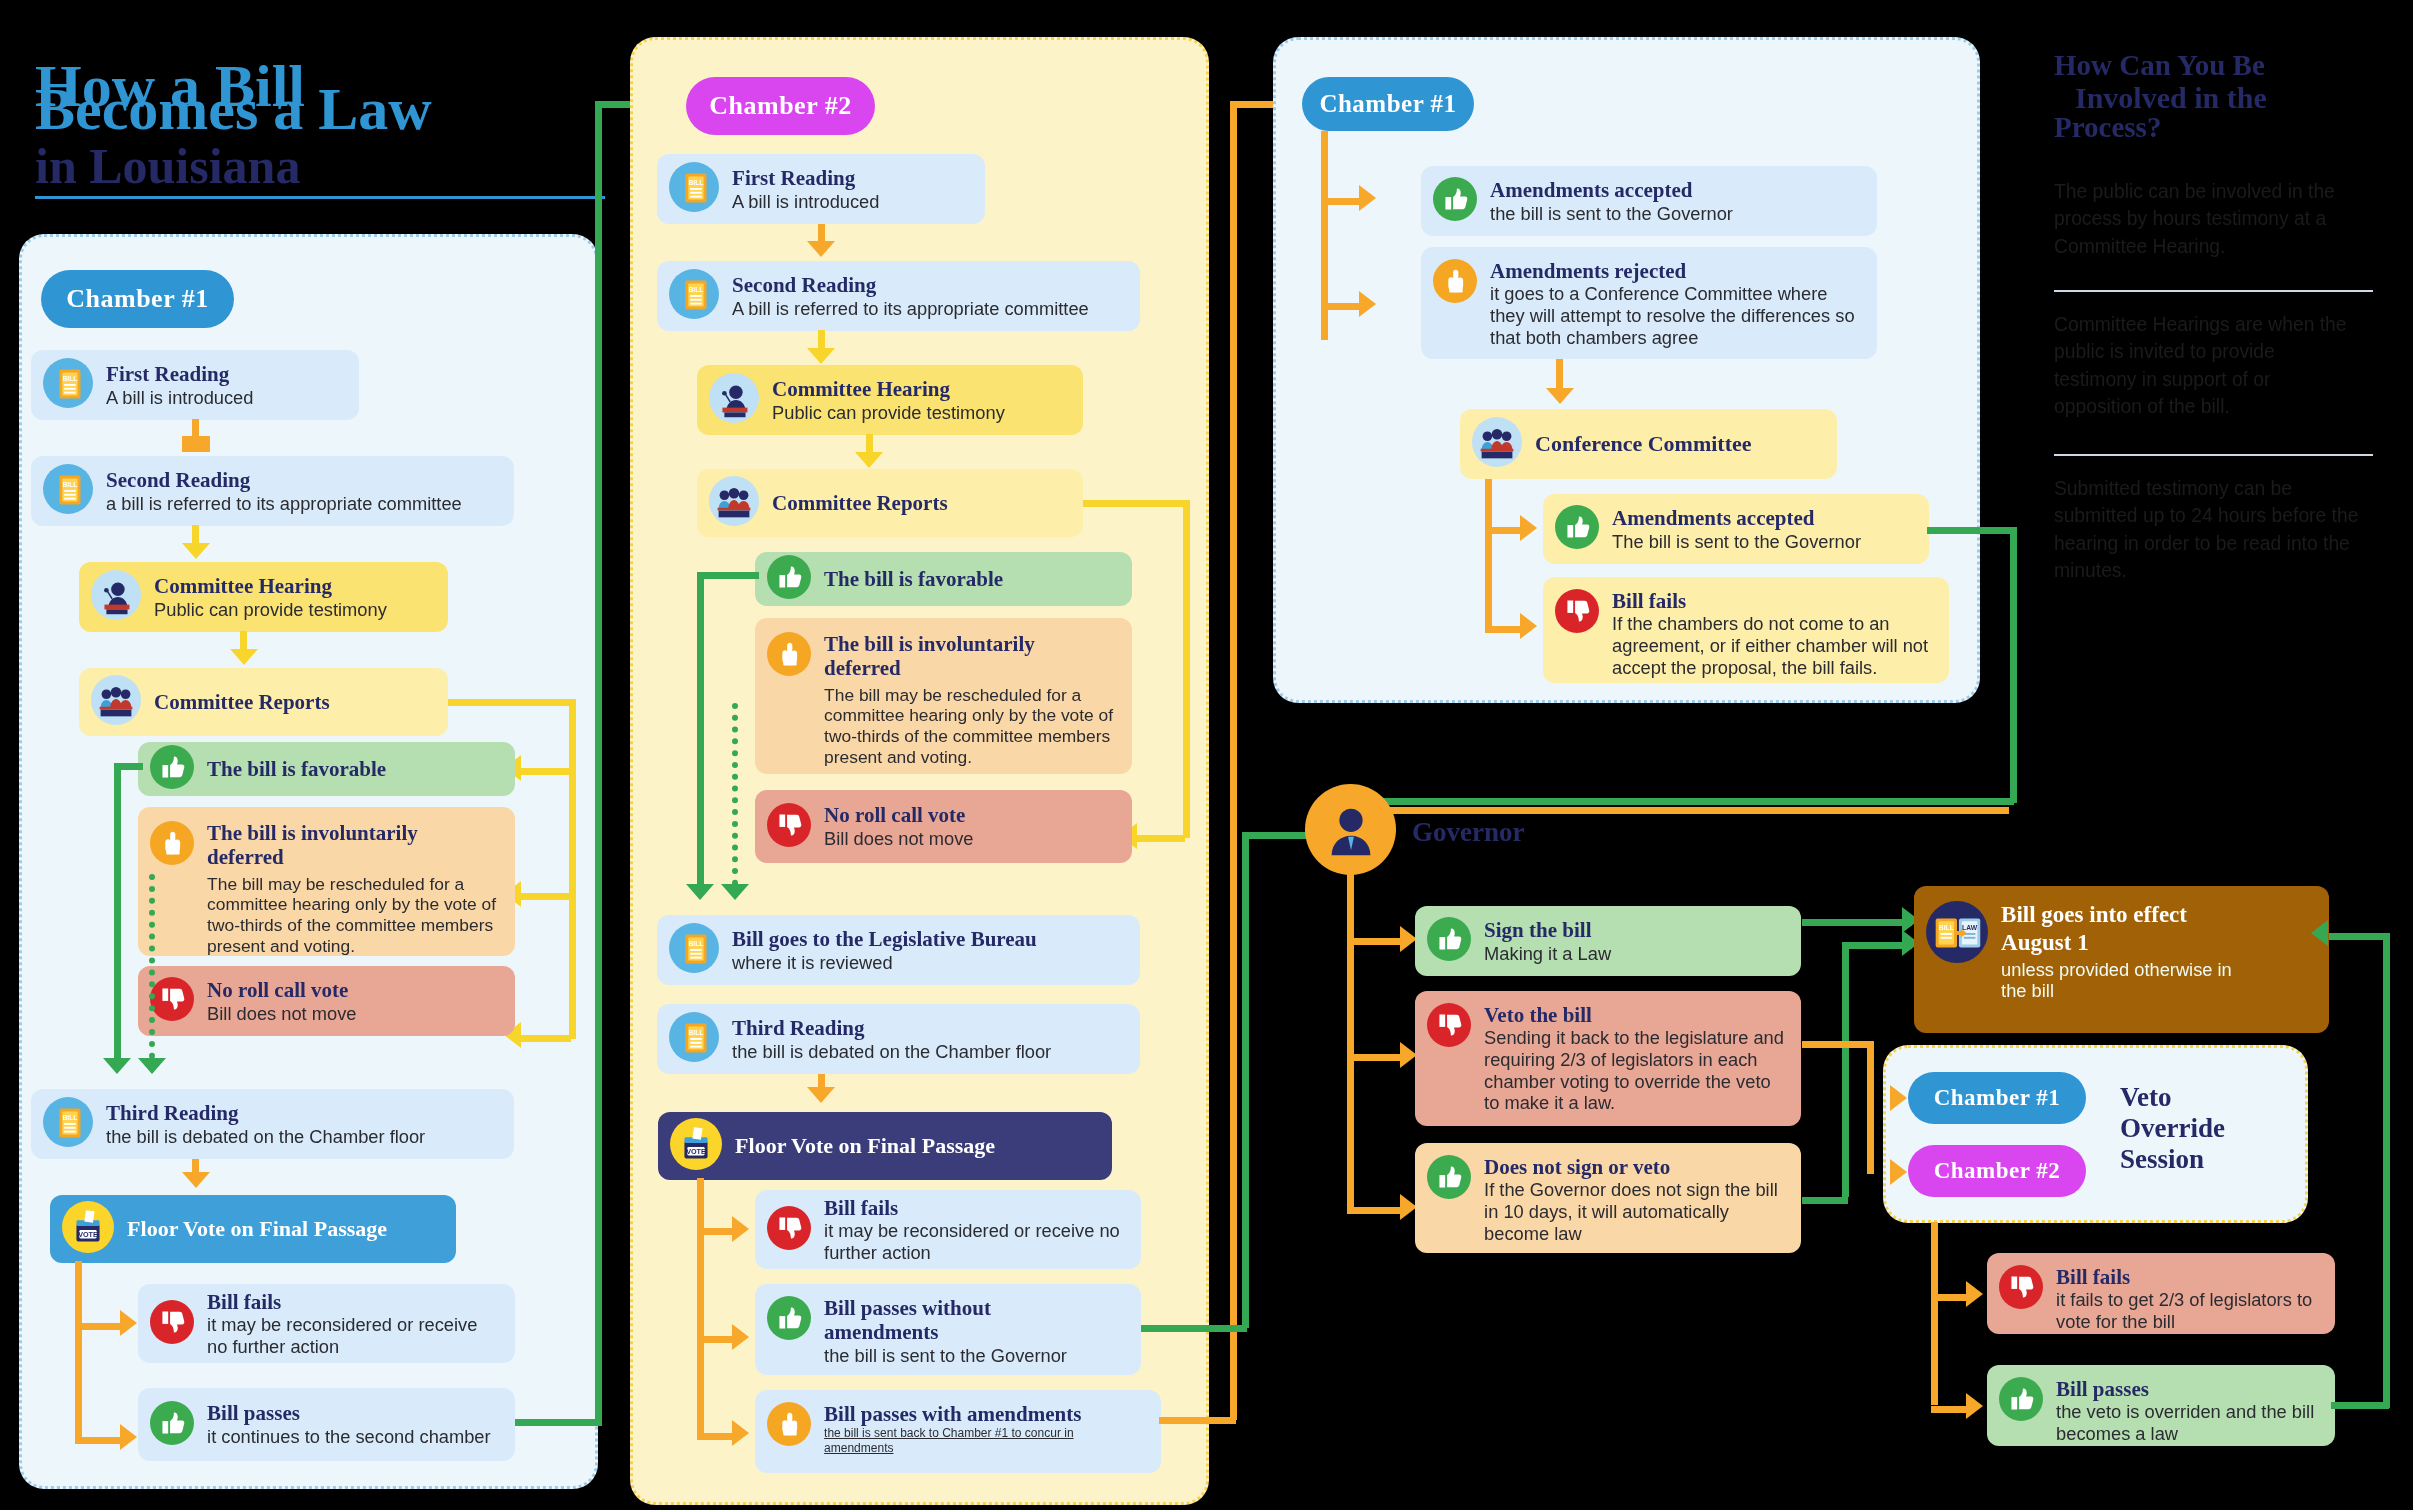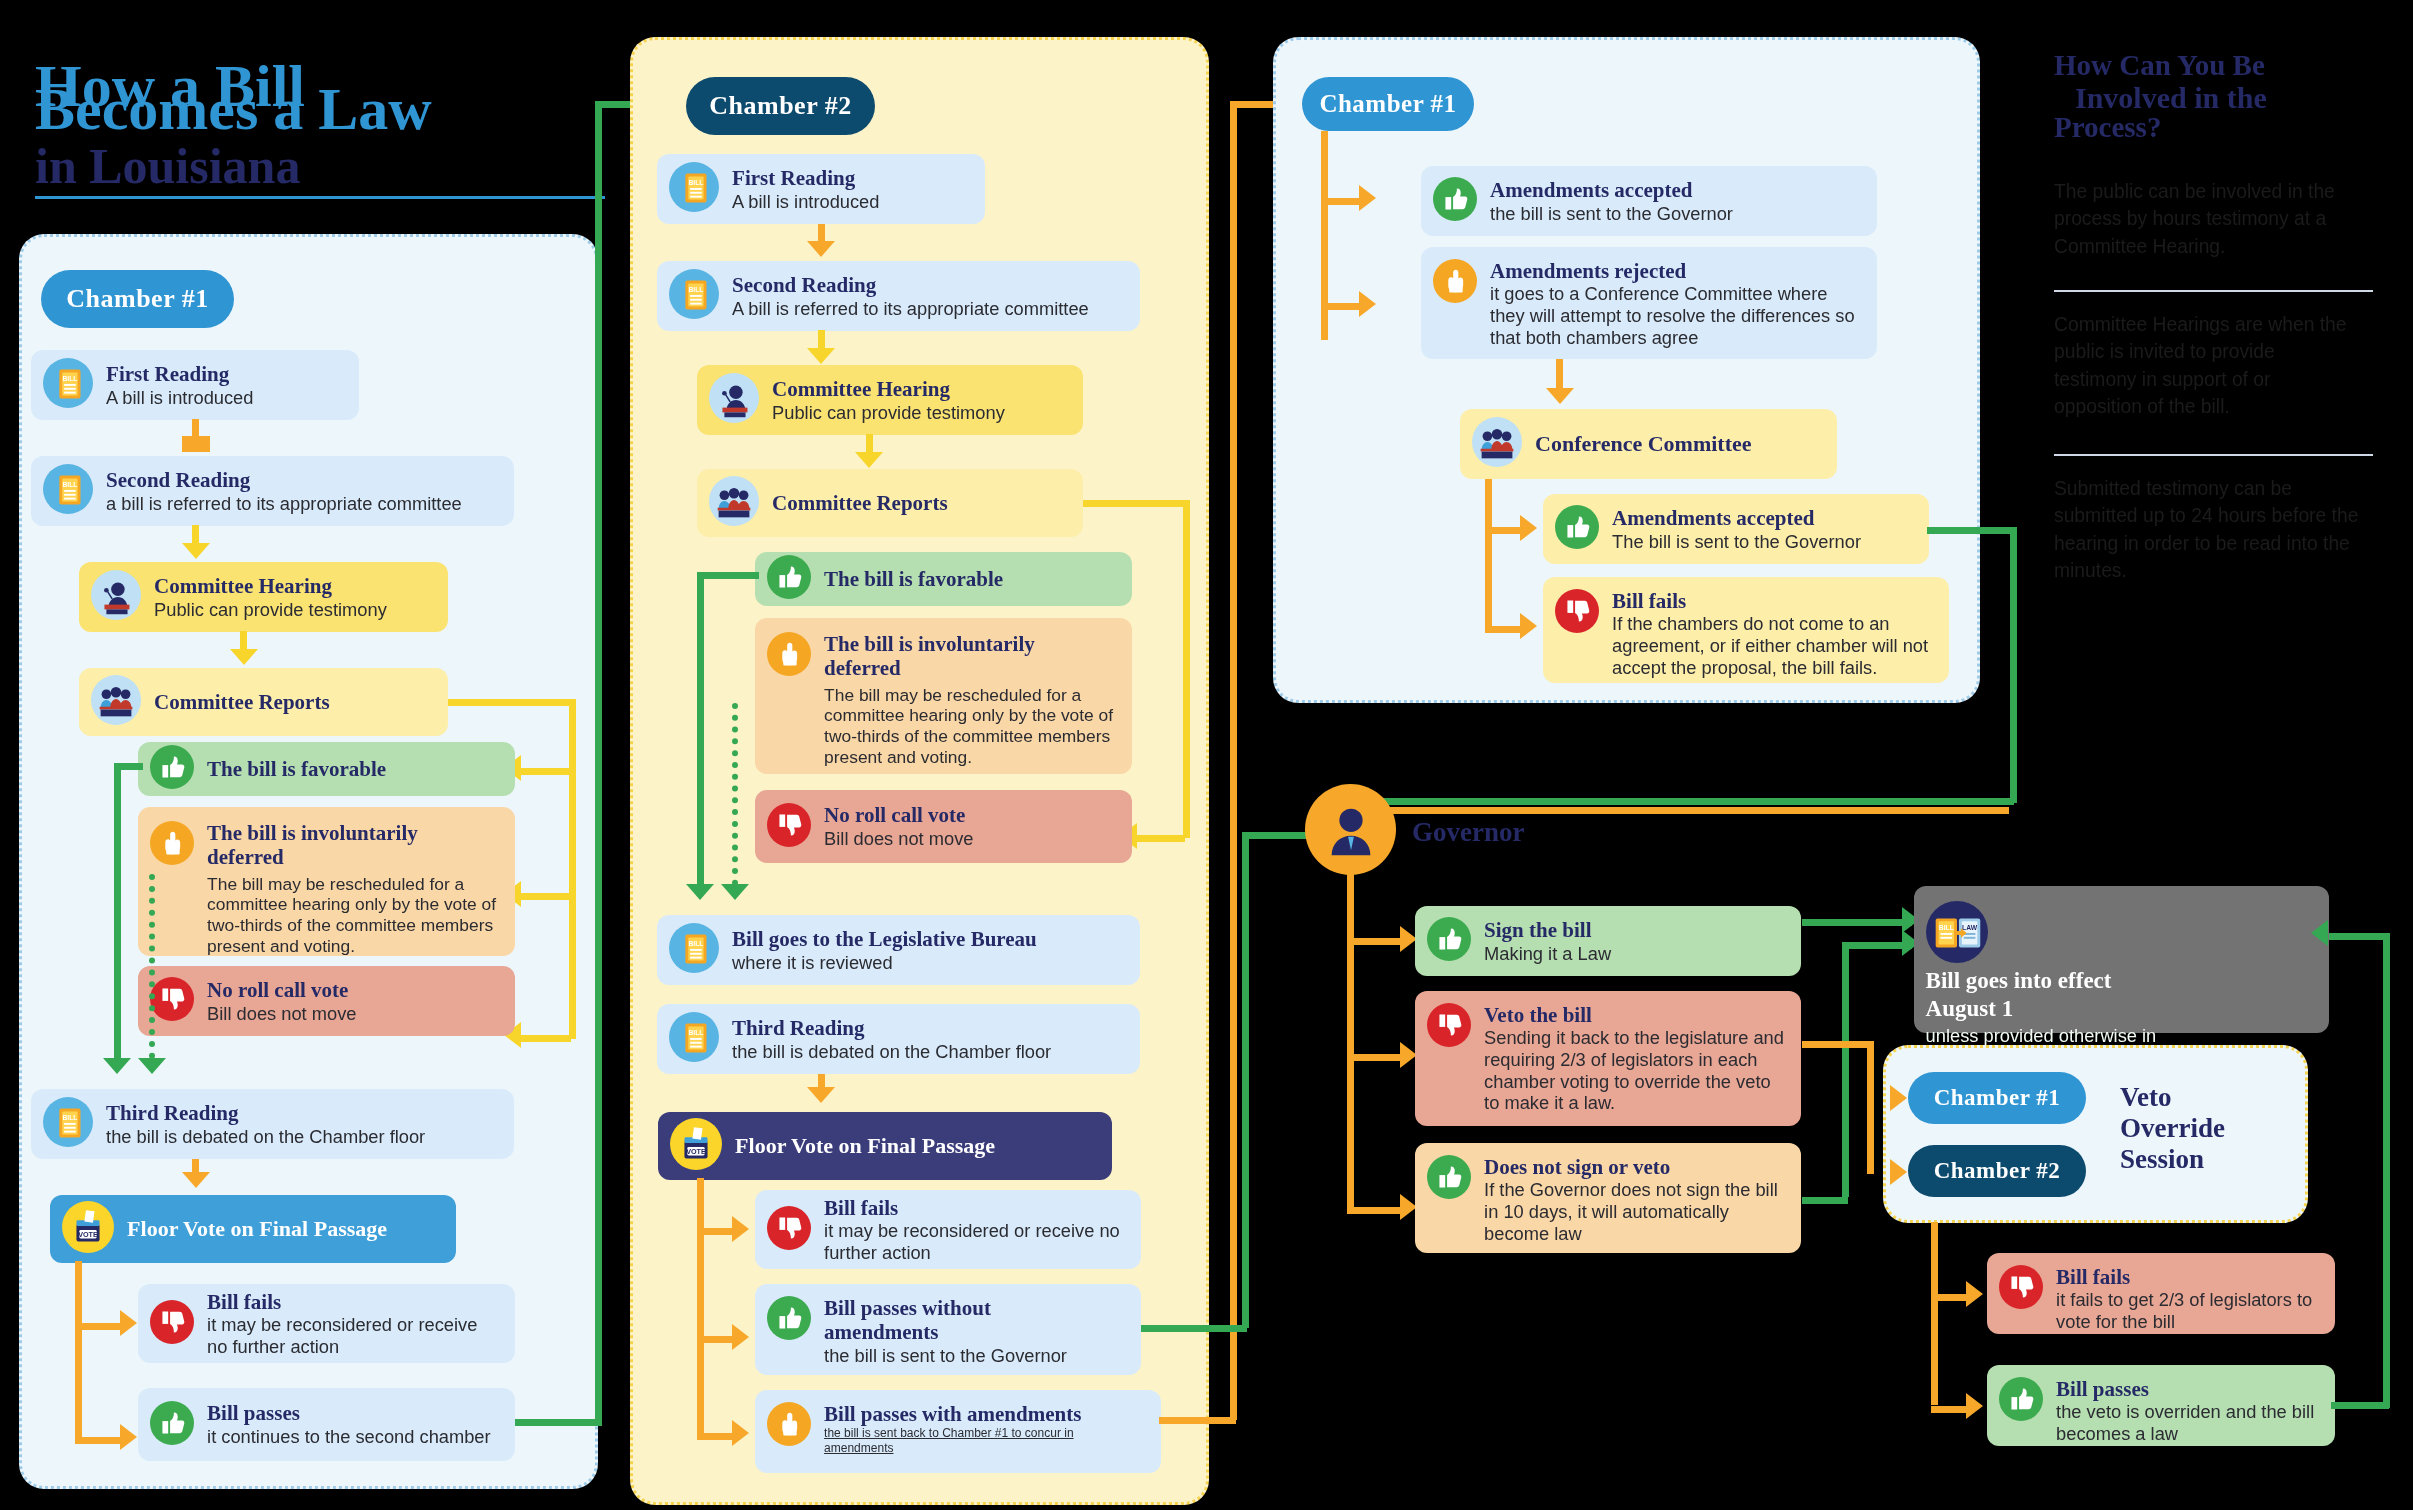--- a/index.html
+++ b/index.html
@@ -21,21 +21,21 @@
   .pill {
     position: absolute;
     display: flex; align-items: center; justify-content: center;
     border-radius: 29px;
     color: #fff;
     font-family: "Liberation Serif", serif;
     font-weight: bold;
     letter-spacing: 0.5px;
   }
   .pill-blue { background: #2f95d3; }
-  .pill-navy { background: #0c4a6e; }
+  .pill-navy { background: #d946ef; }
 
   
   .card {
     position: absolute;
     border-radius: 12px;
     display: flex; align-items: center;
     padding: 9.7px 15.4px 9.7px 11.6px;
   }
   .card .icon { flex: 0 0 auto; margin-right: 13.5px; }
   .card .txt  { line-height: 1.18; }
@@ -50,21 +50,21 @@
   }
 
   .c-blue   { background: #d9ebfa; }
   .c-yellow { background: #fbe372; }
   .c-yellow-soft { background: #fdeeaa; }
   .c-green  { background: #b5dfb0; }
   .c-orange { background: #fad7a6; }
   .c-red    { background: #e8a694; }
   .c-bluesolid { background: #3f9fd9; }
   .c-navysolid { background: #3b3c7a; }
-  .c-greensolid{ background: #737373; flex-direction: column; }
+  .c-greensolid{ background: #a16207; }
 
   .c-bluesolid .title, .c-navysolid .title, .c-greensolid .title { color:#fff; }
   .c-greensolid .sub { color:#f2fbf3; }
 
   
   .ln { position: absolute; }
   .ln.v { width: 6.8px; }
   .ln.h { height: 6.8px; }
   .or { background: #f7a82a; }
   .ye { background: #f7d52a; }

